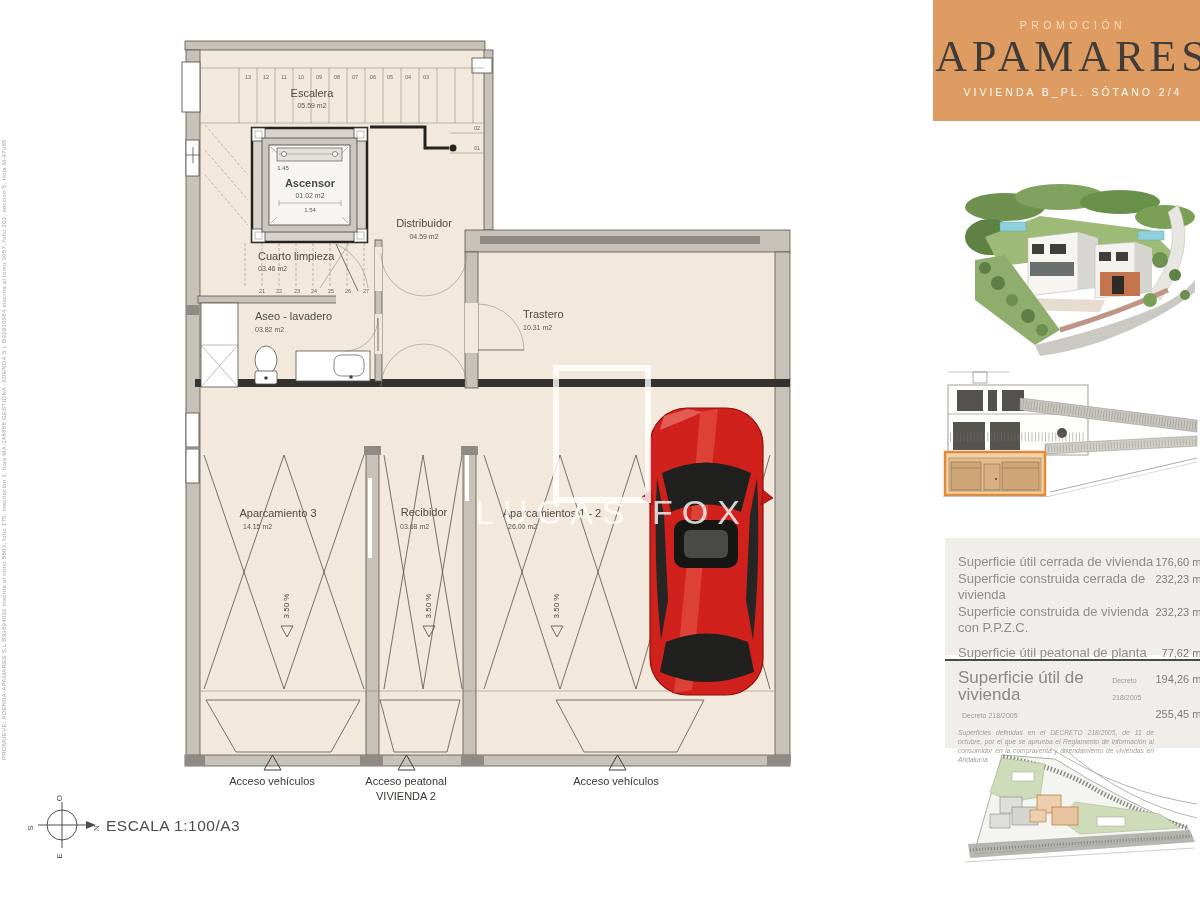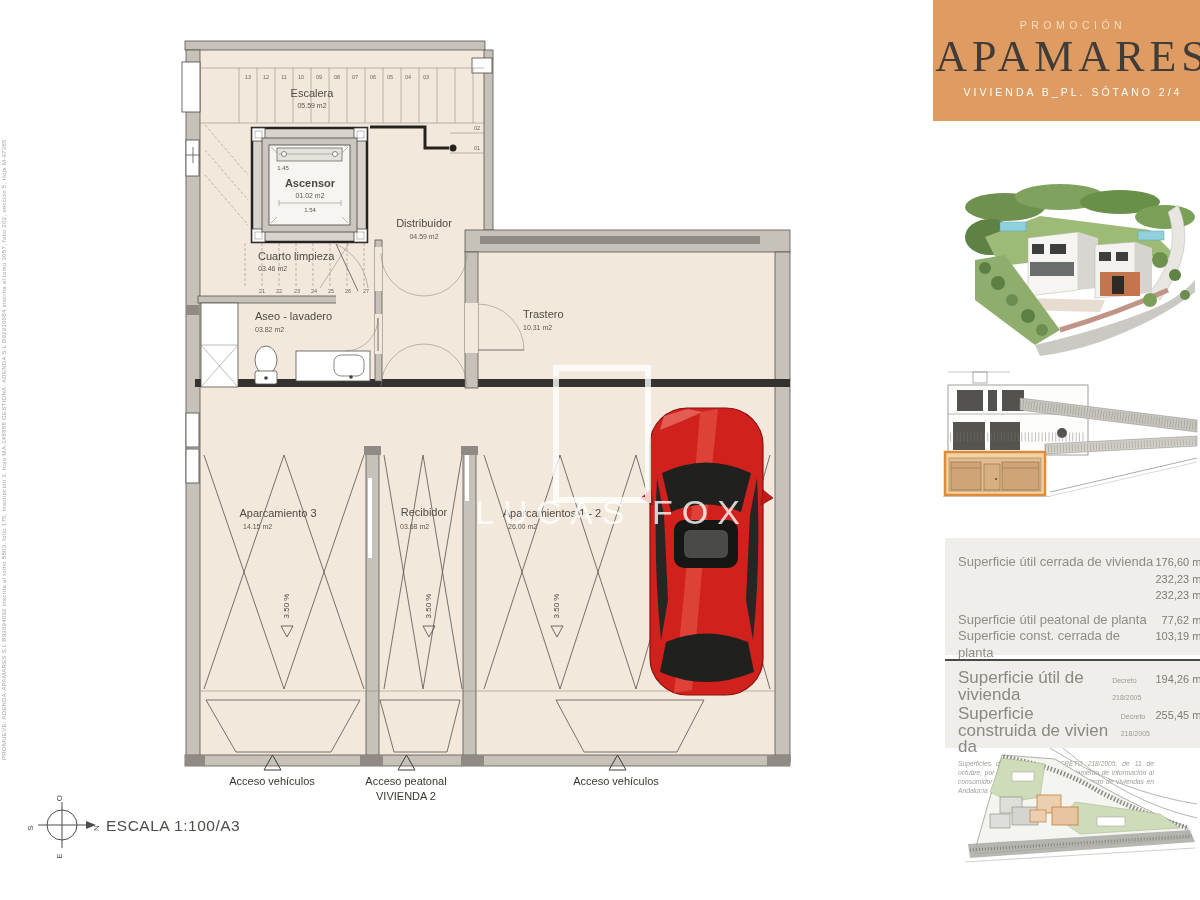--- a/index.html
+++ b/index.html
@@ -375,23 +375,25 @@
   <line x1="1050" y1="492" x2="1197" y2="458" stroke="#8b8884" stroke-width=".7"></line>
   <line x1="1050" y1="496" x2="1197" y2="462" stroke="#b5b3ae" stroke-width=".5"></line>
 </svg>
 
 <section class="abs panel panel1">
   <div class="srow">
     <span class="slbl">Superficie útil cerrada de vivienda</span>
     <span class="sval">176,60 m²</span>
   </div>
   <div class="srow">
+    <span class="slbl">Superficie construida cerrada de vivienda</span>
     <span class="sval">232,23 m²</span>
   </div>
   <div class="srow">
+    <span class="slbl">Superficie construida de vivienda con P.P.Z.C.</span>
     <span class="sval">232,23 m²</span>
   </div>
   <div class="sgap"></div>
   <div class="srow">
     <span class="slbl">Superficie útil peatonal de planta</span>
     <span class="sval">77,62 m²</span>
   </div>
   <div class="srow">
     <span class="slbl">Superficie const. cerrada de planta</span>
     <span class="sval">103,19 m²</span>
@@ -402,21 +404,20 @@
   </div>
 </section>
 
 <section class="abs panel panel2">
   <div class="srow">
     <span class="slbl2">Superficie útil de vivienda</span>
     <span class="snote">Decreto 218/2005</span>
     <span class="sval">194,26 m²</span>
   </div>
   <div class="srow">
-    <span class="slbl2">Superficie construida de vivien da</span>
     <span class="snote">Decreto 218/2005</span>
     <span class="sval">255,45 m²</span>
   </div>
   <div class="disclaimer">Superficies definidas en el DECRETO 218/2005, de 11 de octubre, por el que se aprueba el Reglamento de información al consumidor en la compraventa y arrendamiento de viviendas en Andalucía</div>
 </section>
 
 <svg class="abs" style="left:950px;top:748px" width="250" height="150" viewBox="950 748 250 150">
   <path d="M 1050 748 Q 1120 792 1197 804" fill="none" stroke="#b5b5b0" stroke-width="1"></path>
   <path d="M 1063 748 Q 1126 802 1197 818" fill="none" stroke="#b5b5b0" stroke-width="1"></path>
   <path d="M 975 850 L 1002 755 L 1055 759 Q 1120 800 1188 828 L 1188 838 L 975 854 Z" fill="#f4f4f1" stroke="#9a9a95" stroke-width=".8"></path>

